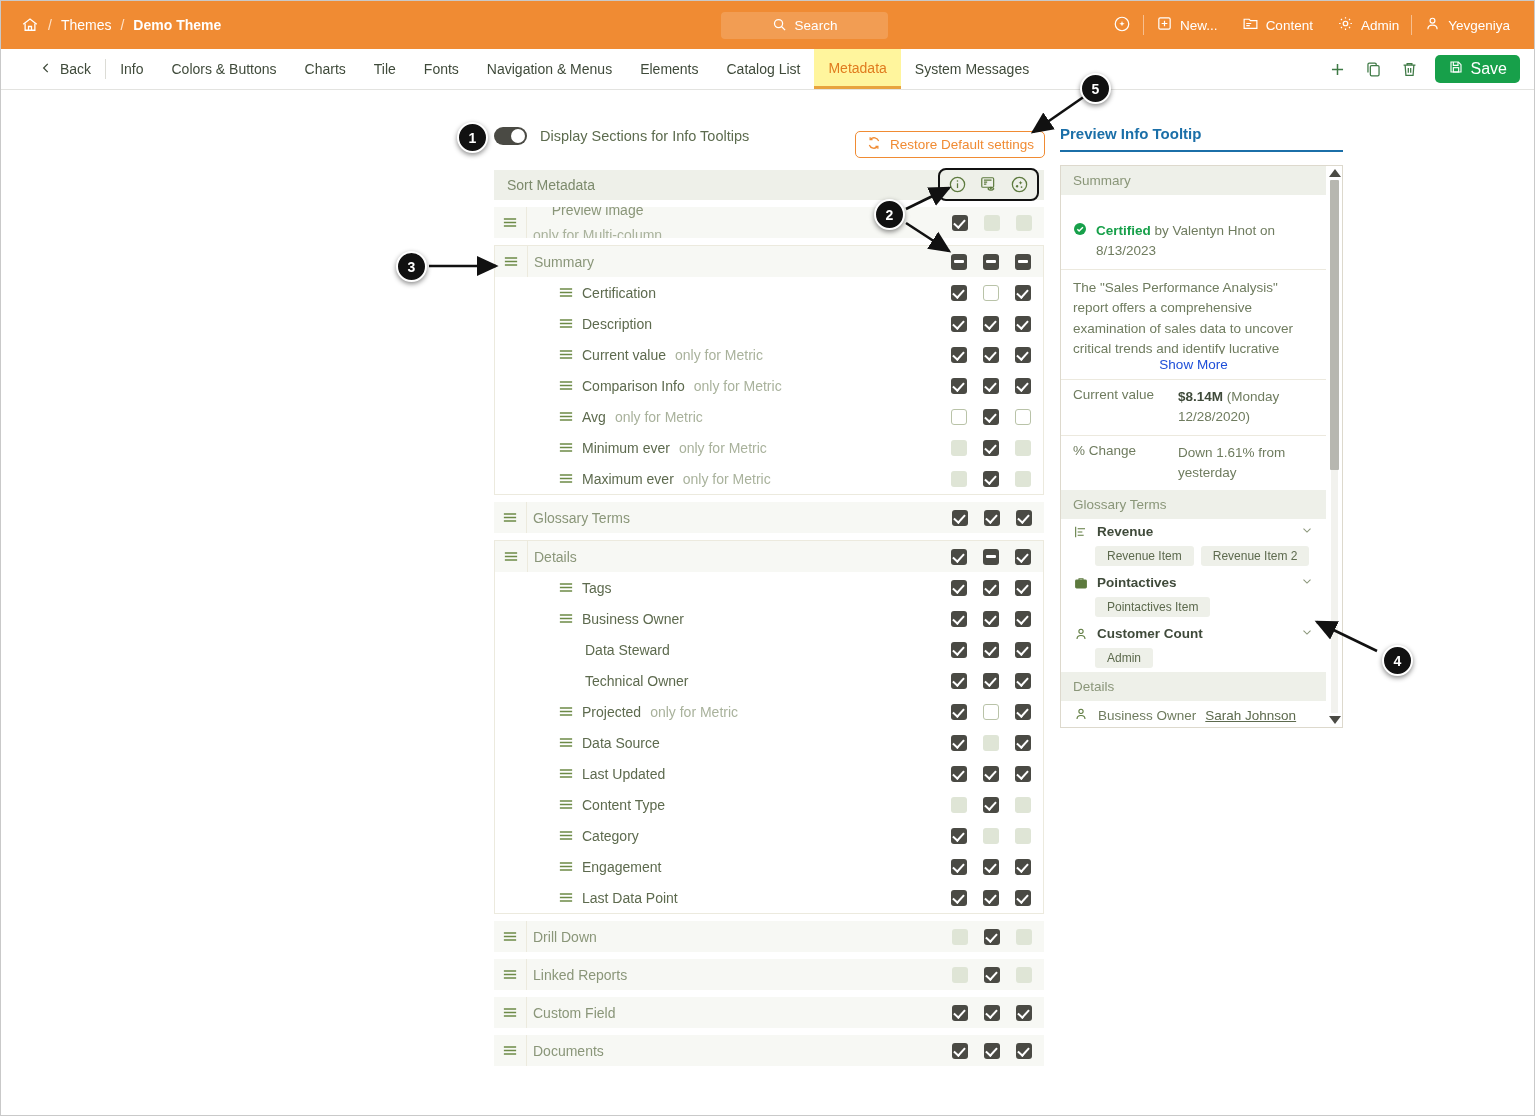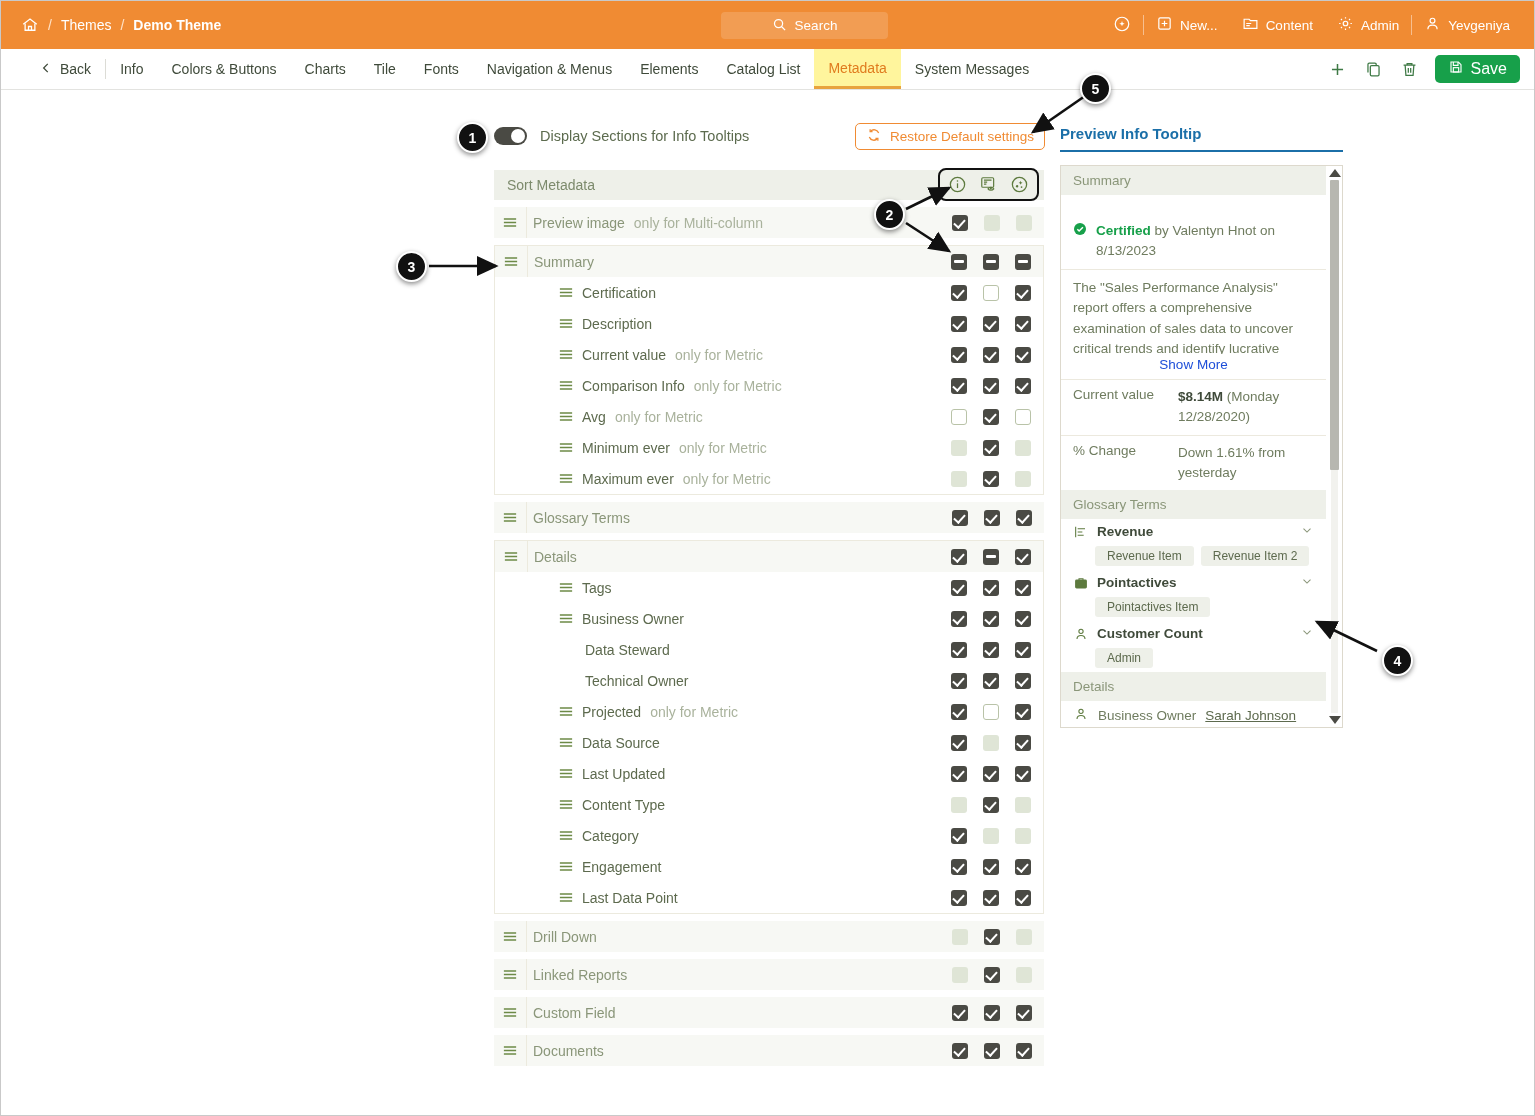--- a/index.html
+++ b/index.html
@@ -81,21 +81,21 @@
     width:33px; height:18px; border-radius:9px; background:#4a4a44;
     position:relative; cursor:pointer;
   }
   .switch .knob{
     position:absolute; right:2px; top:2px; width:14px; height:14px;
     border-radius:50%; background:#fff;
   }
   .toggle-label{ font-size:14.5px; color:#5c6b4e; }
 
   .restore-btn{
-    position:absolute; left:854px; top:33px;
+    position:absolute; left:854px; top:41px;
     width:190px; height:27px;
     border:1.4px solid #F08B33; border-radius:5px;
     display:flex; align-items:center; justify-content:center; gap:8px;
     color:#F08B33; font-size:13.5px; background:#fff; cursor:pointer;
   }
 
   
   .list{ position:absolute; left:493px; top:80px; width:550px; }
   .sortbar{
     height:30px; background:#eef0e9; color:#7c8a6c;
@@ -378,21 +378,21 @@
     </div>
     <div id="groups-host">
         <div class="grp">
           <div class="row section">
             <div class="handlecell">
               <svg viewBox="0 0 16 12" width="14" height="11" stroke="#6d8a47" stroke-width="1.6">
                 <path d="M1 2h14M1 6h14M1 10h14"></path>
               </svg>
             </div>
             <div class="labelcell">
-              <div class="" style="display: flex; align-items: center; gap: 9px;">
+              <div class="" style="display: flex; align-items: center; gap: 9px; flex-direction: column;">
                 <span class="labeltxt">Preview image</span>
                 <span class="sub">only for Multi-column</span>
               </div>
             </div>
             <div class="cbs">
               <div class="cbcell">
                 <span class="cb on"></span>
               </div>
               <div class="cbcell">
                 <span class="cb dis"></span>

